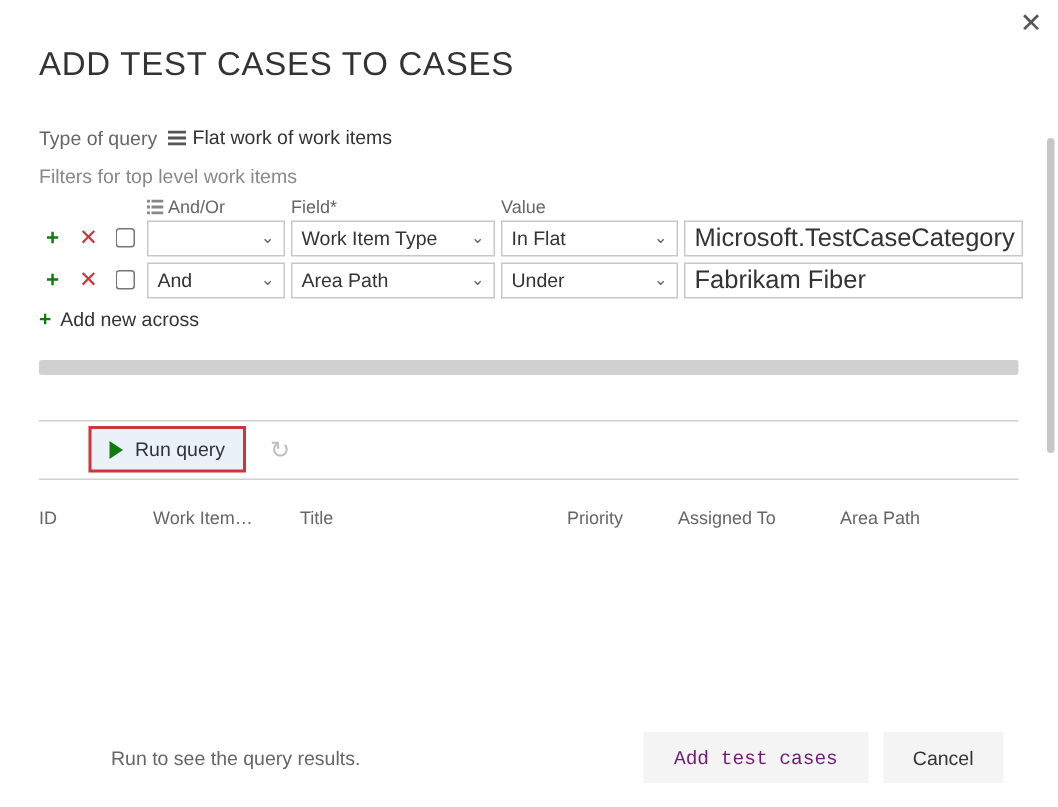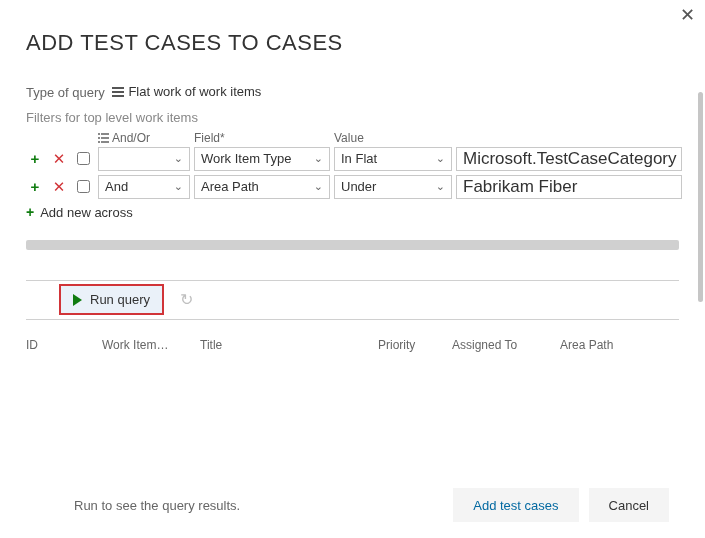--- a/index.html
+++ b/index.html
@@ -165,21 +165,21 @@
   .btns { display:flex; gap:10px;}
   .btn {
     height:34px; padding:0 20px;
     display:flex; align-items:center;
     background:#f4f4f4;
     color:#333;
     border:none;
     font-size:13px;
     cursor:pointer;
   }
-  .btn.disabled { color:#0369a1; cursor:default;}
+  .btn.disabled { color:#701a75; cursor:default;font-family:Liberation Mono, monospace;}
   .scroll-ind {
     position:absolute;
     right:2px; top:92px;
     width:5px; height:210px;
     background:#c6c6c6;
     border-radius:3px;
   }
 </style>
 </head>
 <body>

